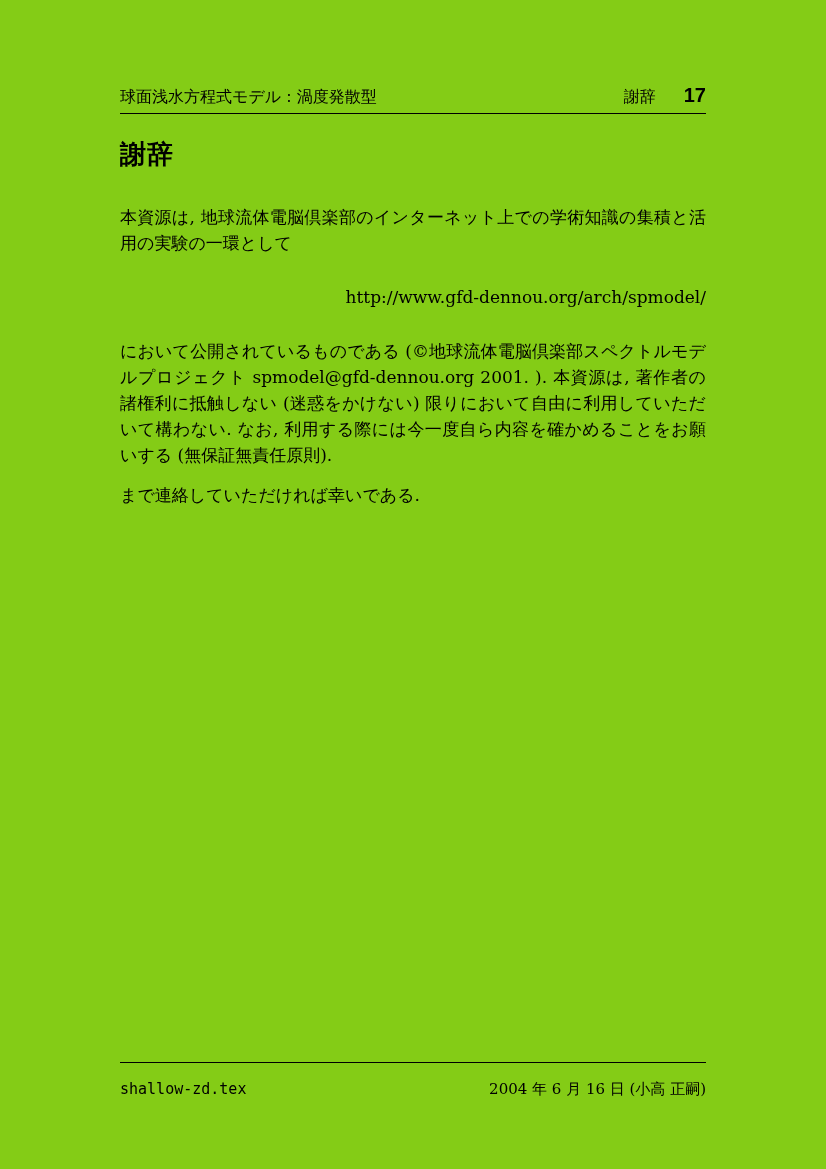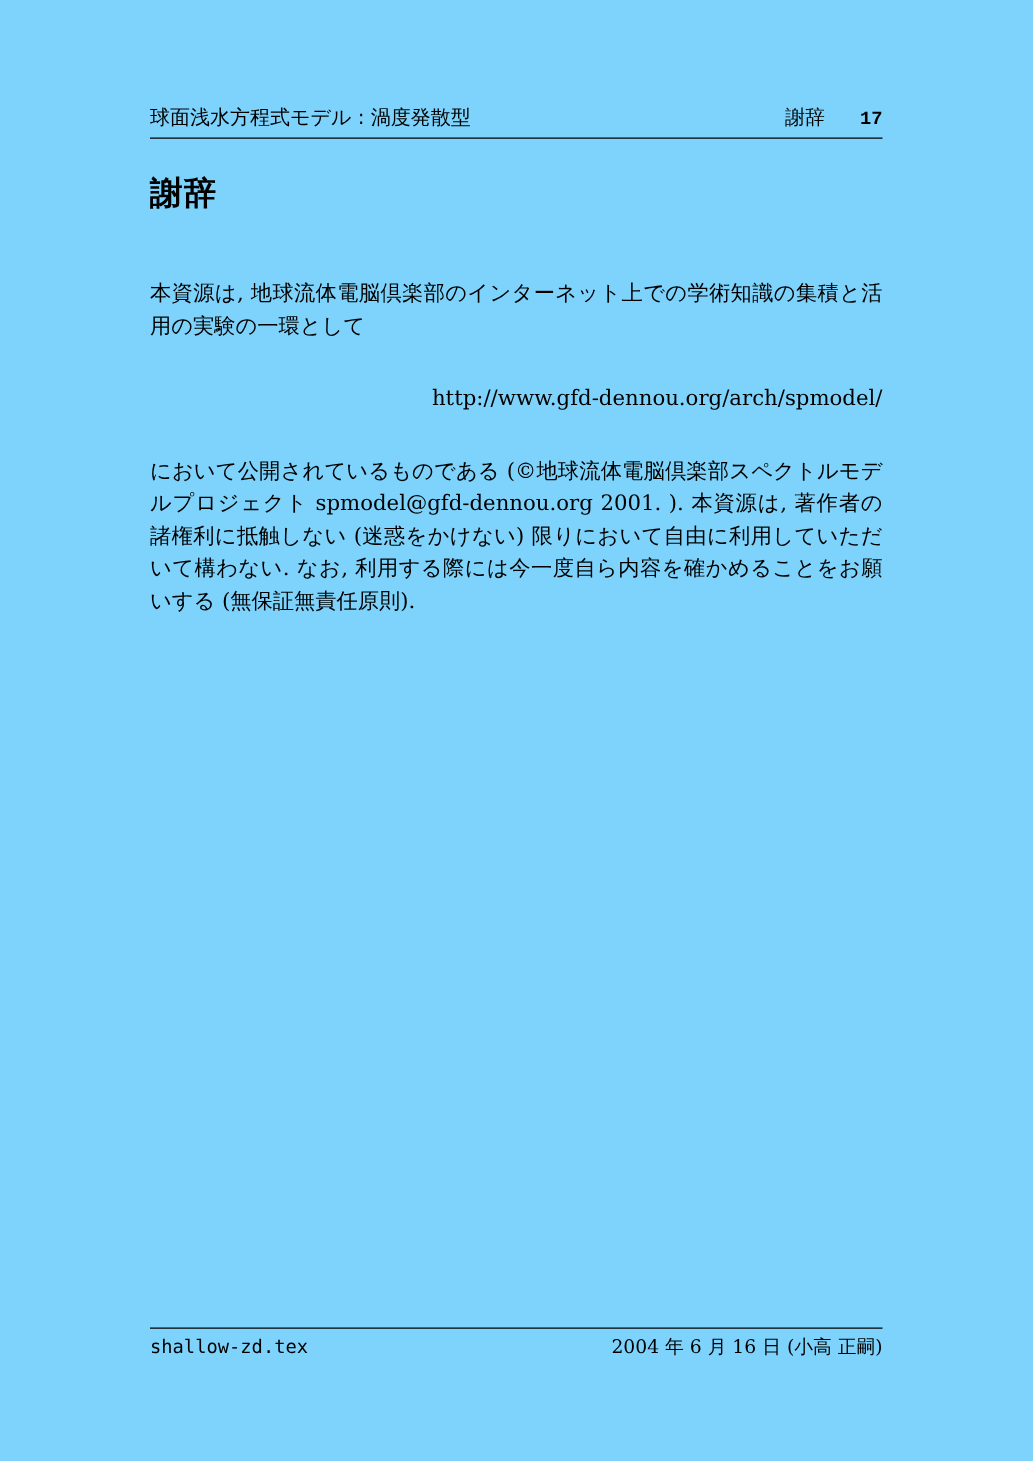--- a/index.html
+++ b/index.html
@@ -4,21 +4,21 @@
 <style>
   html, body {
     margin: 0;
     padding: 0;
     background: #ffffff;
   }
   .page {
     position: relative;
     width: 826px;
     height: 1169px;
-    background: #7dd3fc;
+    background: #84cc16;
     color: #000000;
     overflow: hidden;
     font-family: "DejaVu Serif", "Liberation Serif", serif;
   }
 
   
   .running-head {
     position: absolute;
     top: 84px;
     left: 120px;
@@ -34,23 +34,23 @@
   }
   .rh-right {
     display: flex;
     align-items: baseline;
     gap: 28px;
   }
   .rh-section {
     font-family: "DejaVu Sans", "Liberation Sans", sans-serif;
   }
   .rh-page {
-    font-family: Liberation Mono, monospace;
+    font-family: Liberation Sans, sans-serif;
     font-weight: bold;
-    font-size: 15px;
+    font-size: 20px;
   }
 
   
   .section-title {
     position: absolute;
     top: 137px;
     left: 120px;
     margin: 0;
     font-family: "DejaVu Sans", "Liberation Sans", sans-serif;
     font-size: 26px;
@@ -62,36 +62,36 @@
   .body-block {
     position: absolute;
     top: 190px;
     left: 120px;
     width: 586px;
     font-size: 17px;
     line-height: 26px;
     text-align: justify;
   }
   .body-block p {
-    margin: 32px 0;
+    margin: 14px 0;
   }
   .center-line {
     margin: 28px 0;
     text-align: right;
     line-height: 26px;
   }
 
   
   .footer {
     position: absolute;
     top: 1062px;
     left: 120px;
     width: 586px;
     border-top: 1.5px solid #000;
-    padding-top: 5px;
+    padding-top: 17px;
     display: flex;
     justify-content: space-between;
     align-items: baseline;
     font-size: 15px;
   }
   .f-left {
     font-family: "DejaVu Sans Mono", "Liberation Mono", monospace;
     font-size: 15px;
   }
   .f-right {
@@ -117,20 +117,21 @@
 
   <div class="body-block">
     <p>本資源は, 地球流体電脳倶楽部のインターネット上での学術知識の集積と活用の実験の一環として</p>
 
     <div class="center-line">http://www.gfd-dennou.org/arch/spmodel/</div>
 
     <p>において公開されているものである (©地球流体電脳倶楽部スペクトルモデルプロジェクト spmodel@gfd-dennou.org 2001. ). 本資源は, 著作者の諸権利に抵触しない (迷惑をかけない) 限りにおいて自由に利用していただいて構わない. なお, 利用する際には今一度自ら内容を確かめることをお願いする (無保証無責任原則).</p>
 
 
 
+    <p>まで連絡していただければ幸いである.</p>
   </div>
 
   <div class="footer">
     <span class="f-left">shallow-zd.tex</span>
     <span class="f-right">2004 年 6 月 16 日 (小高 正嗣)</span>
   </div>
 
 </div>
 
 </body></html>

